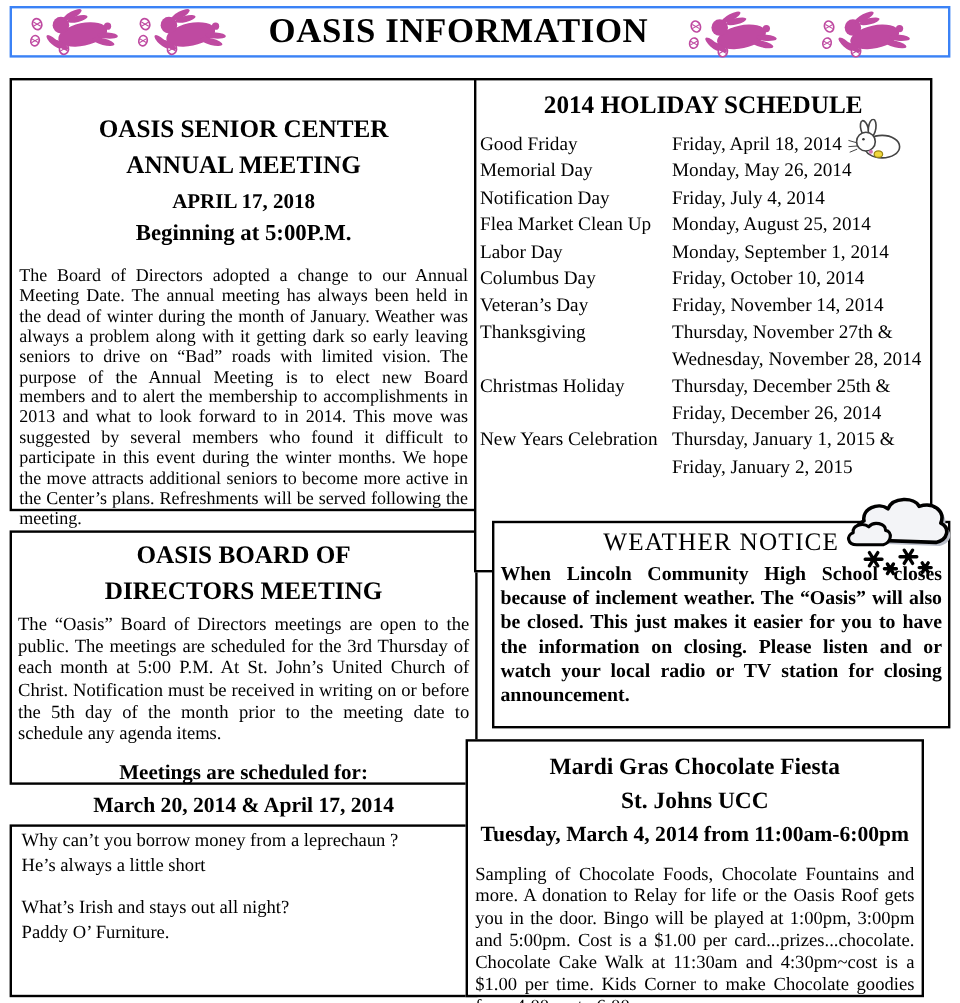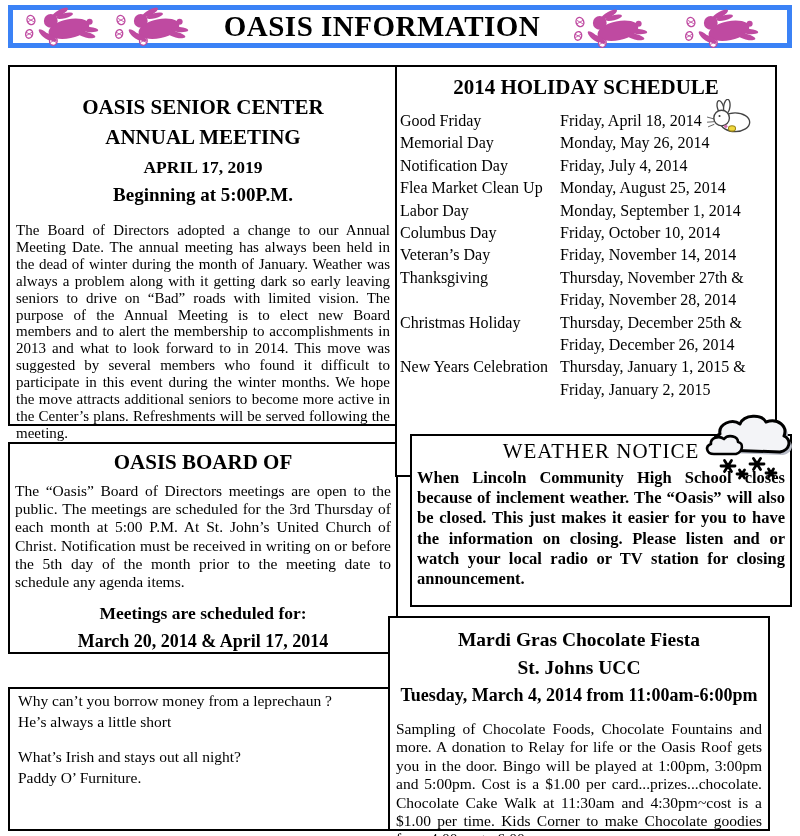--- a/index.html
+++ b/index.html
@@ -1,21 +1,21 @@
 <!DOCTYPE html>
 <html><head>
 <meta charset="utf-8">
 <style>
   html,body{margin:0;padding:0;background:#fff;}
   .page{position:relative;width:800px;height:836px;background:#fff;
         font-family:"Liberation Serif","DejaVu Serif",serif;color:#000;overflow:hidden;}
   .panel{position:absolute;border:2px solid #000;background:#fff;box-sizing:border-box;}
 
   
-  .masthead{position:absolute;left:8px;top:5px;width:784px;height:43px;border:5px solid #3b82f6;
+  .masthead{position:absolute;left:8px;top:5px;width:784px;height:43px;border:2px solid #3b82f6;
             box-sizing:border-box;display:flex;align-items:center;justify-content:center;padding-left:34px;}
   .masthead-title{font-size:29px;font-weight:bold;letter-spacing:.5px;transform:translateX(-35px);}
   .hare-svg{position:absolute;width:76px;height:40px;}
 
   
   .h-big{font-size:21px;font-weight:bold;text-align:center;line-height:28px;}
   .h-med{font-size:17.5px;font-weight:bold;text-align:center;line-height:24px;}
   .h-time{font-size:19px;font-weight:bold;text-align:center;line-height:26px;}
 
   
@@ -96,27 +96,28 @@
   <svg class="hare-svg" style="left:573px;top:9px" viewBox="0 0 88 44">
       <use href="#hare"></use>
     </svg>
   <svg class="hare-svg" style="left:684px;top:9px" viewBox="0 0 88 44">
       <use href="#hare"></use>
     </svg>
 
   <div class="panel" style="left:8px;top:65px;width:390px;height:361px;">
     <div class="h-big" style="margin-top:26px">OASIS SENIOR CENTER</div>
     <div class="h-big" style="margin-top:2px">ANNUAL MEETING</div>
-    <div class="h-med" style="margin-top:4px">APRIL 17, 2019</div>
+    <div class="h-med" style="margin-top:4px">APRIL 17, 2018</div>
     <div class="h-time" style="margin-top:3px">Beginning at 5:00P.M.</div>
     <div class="annual-body">The Board of Directors adopted a change to our Annual Meeting Date. The annual meeting has always been held in the dead of winter during the month of January. Weather was always a problem along with it getting dark so early leaving seniors to drive on “Bad” roads with limited vision. The purpose of the Annual Meeting is to elect new Board members and to alert the membership to  accomplishments in 2013 and what to look forward to in 2014. This move was suggested by several members who found it difficult to participate in this event during the winter months. We hope the move attracts additional seniors to become more active in the Center’s plans. Refreshments will be served following the meeting.</div>
   </div>
 
   <div class="panel" style="left:8px;top:442px;width:390px;height:212px;">
     <div class="h-big" style="margin-top:4px">OASIS BOARD OF</div>
+    <div class="h-big" style="margin-top:2px">DIRECTORS MEETING</div>
     <div class="board-body">The “Oasis” Board of Directors meetings are open to the public.  The meetings are scheduled for the 3rd Thursday of each month at 5:00 P.M.  At St. John’s United Church of Christ.  Notification must be received in writing on or before the 5th day of the month prior to the meeting date to schedule any agenda items.</div>
     <div class="board-sched-label">Meetings are scheduled for:</div>
     <div class="board-sched-dates">March 20, 2014 &amp; April 17, 2014</div>
   </div>
 
   <div class="panel" style="left:8px;top:687px;width:390px;height:144px;">
     <div class="joke-stanza">
       <div class="joke-line">Why can’t you borrow money from a leprechaun ?</div>
       <div class="joke-line">He’s always a little short</div>
     </div>
@@ -154,21 +155,21 @@
         <span class="hdates">Friday, October 10, 2014</span>
       </div>
       <div class="hrow">
         <span class="hname">Veteran’s Day</span>
         <span class="hdates">Friday, November 14, 2014</span>
       </div>
       <div class="hrow">
         <span class="hname">Thanksgiving</span>
         <span class="hdates">
           <div>Thursday, November 27th &amp;</div>
-          <div>Friday, November 28, 2014</div>
+          <div>Wednesday, November 28, 2014</div>
         </span>
       </div>
       <div class="hrow">
         <span class="hname">Christmas Holiday</span>
         <span class="hdates">
           <div>Thursday, December 25th &amp;</div>
           <div>Friday, December 26, 2014</div>
         </span>
       </div>
       <div class="hrow">

